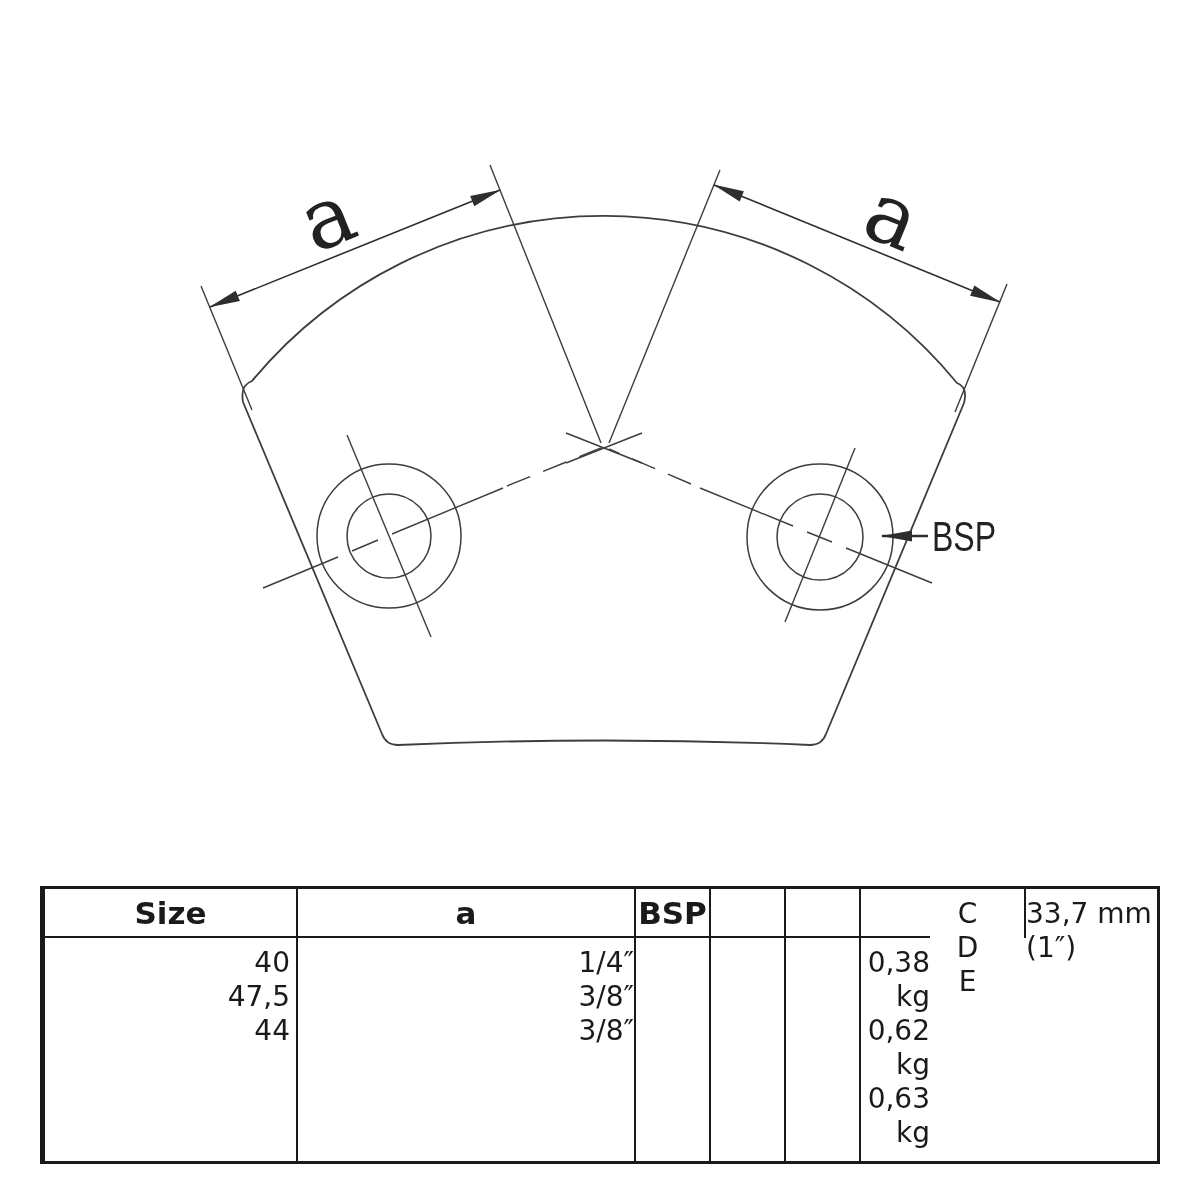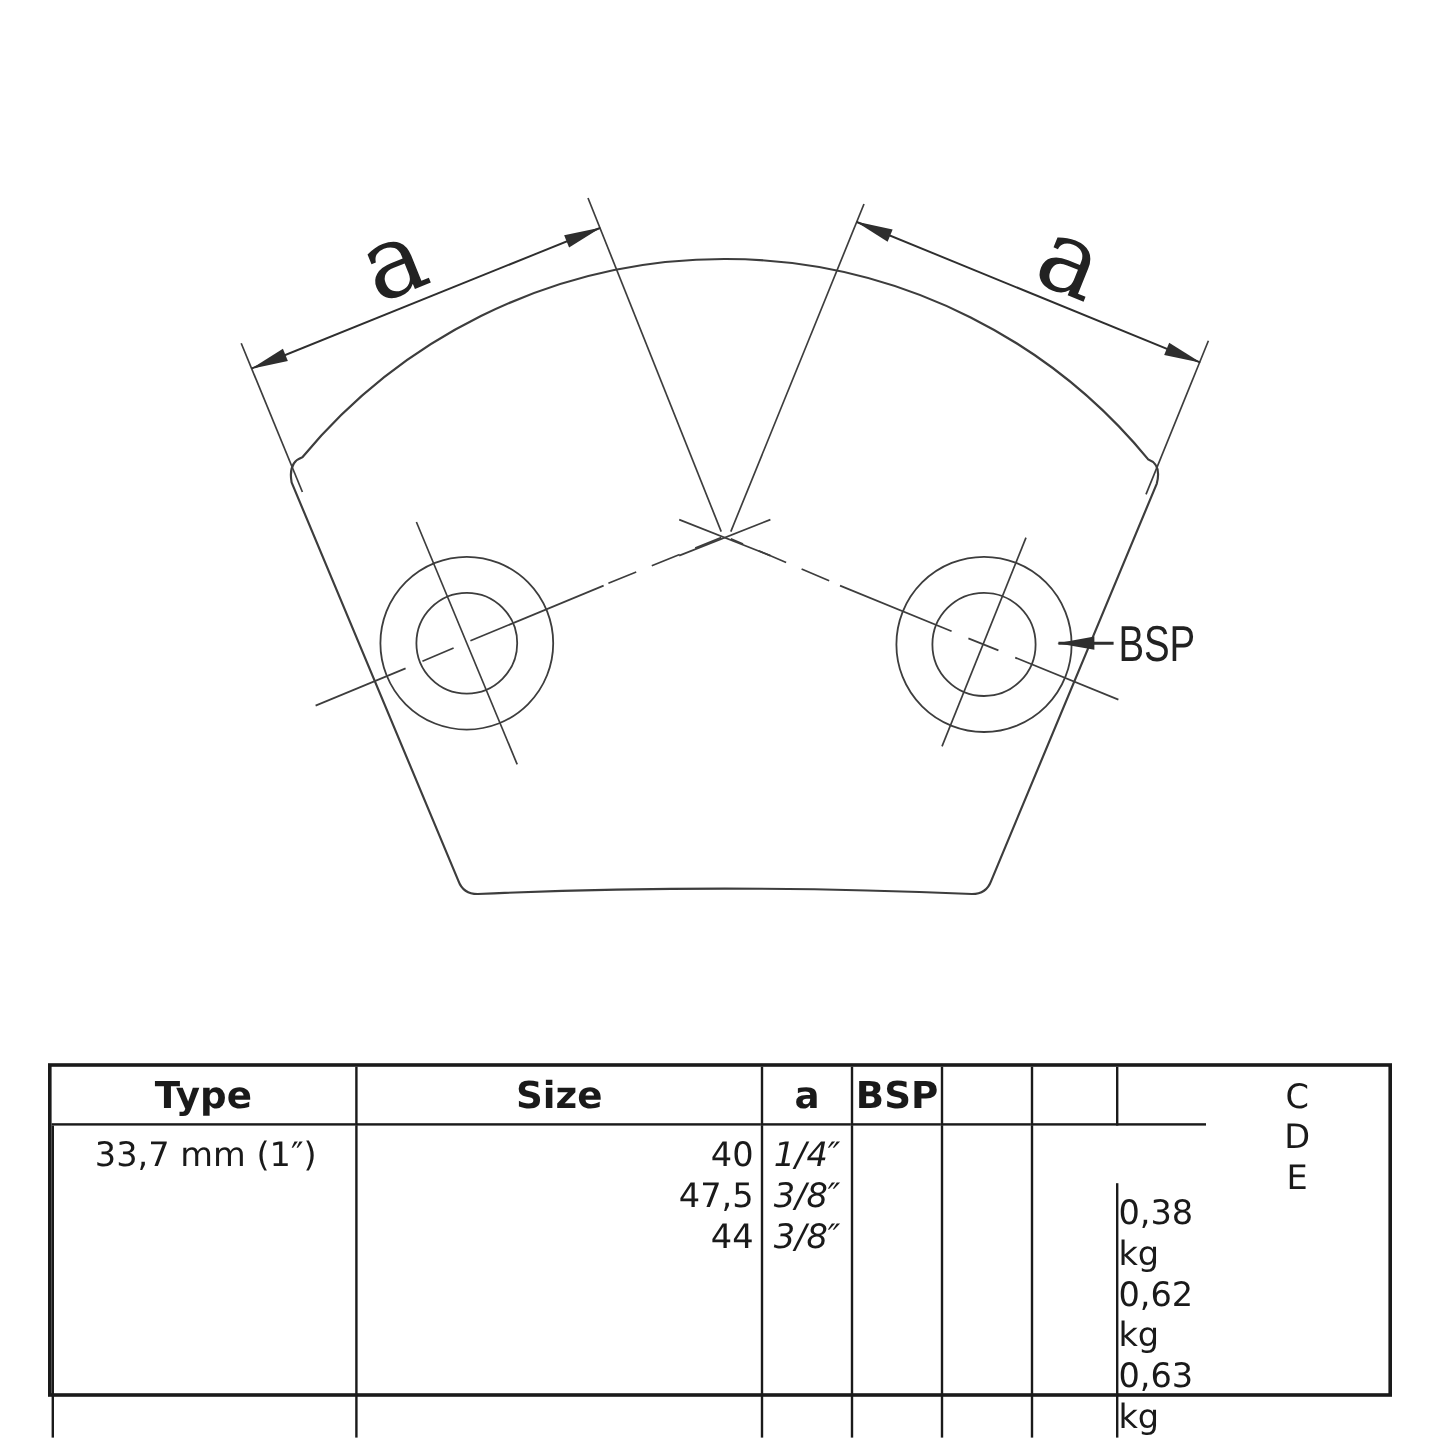--- a/index.html
+++ b/index.html
@@ -14,24 +14,24 @@
               border:3px solid #1a1a1a;box-sizing:border-box;background:#fff;
               display:grid;
               grid-template-columns:253px 338px 75px 75px 75px 71px 75px 1fr;
               grid-template-rows:49px 1fr;}
   .cell{box-sizing:border-box;}
   .cell.bl{border-left:2px solid #1a1a1a;}
   .hcell{border-bottom:2px solid #1a1a1a;
          font-weight:bold;font-size:31px;display:flex;align-items:center;justify-content:center;}
   .bcell{font-size:28px;line-height:34px;padding-top:8px;}
   .col-type{text-align:center;}
-  .col-size{text-align:left;padding-left:34px;}
+  .col-size{text-align:left;margin-left:19px;}
   .col-a{text-align:right;padding-right:6px;}
-  .col-bsp{text-align:center;padding-left:0;font-style:italic;}
-  .col-weight{text-align:left;margin-top:48px;}
+  .col-bsp{text-align:right;padding-left:0;}
+  .col-weight{text-align:right;}
 
   text{fill:#222222;}
   .dimtext{font-family:"DejaVu Serif","Liberation Serif",serif;font-size:84px;}
   .bsptext{font-family:"Liberation Sans","DejaVu Sans",sans-serif;font-size:42px;}
 </style>
 </head>
 <body>
 <div class="page">
 
   <svg class="drawing" viewBox="0 0 1200 880" xmlns="http://www.w3.org/2000/svg">
@@ -88,21 +88,20 @@
 
     <text class="dimtext" text-anchor="middle" transform="translate(338,244) rotate(-22)">a</text>
     <text class="dimtext" text-anchor="middle" transform="translate(882,243) rotate(22)">a</text>
 
     <line x1="928" y1="536" x2="882" y2="536" stroke="#2e2e2e" stroke-width="2.5" marker-end="url(#arrow)"></line>
     <text class="bsptext" x="932" y="551" textLength="64" lengthAdjust="spacingAndGlyphs">BSP</text>
   </svg>
 
   <div class="spec-table">
 
-    <div class="cell hcell">Type</div>
     <div class="cell hcell bl">Size</div>
     <div class="cell hcell bl">a</div>
     <div class="cell hcell bl">BSP</div>
     <div class="cell hcell bl"></div>
     <div class="cell hcell bl"></div>
     <div class="cell hcell bl"></div>
 
     <div class="cell bcell col-type">
       <div>C</div>
       <div>D</div>

